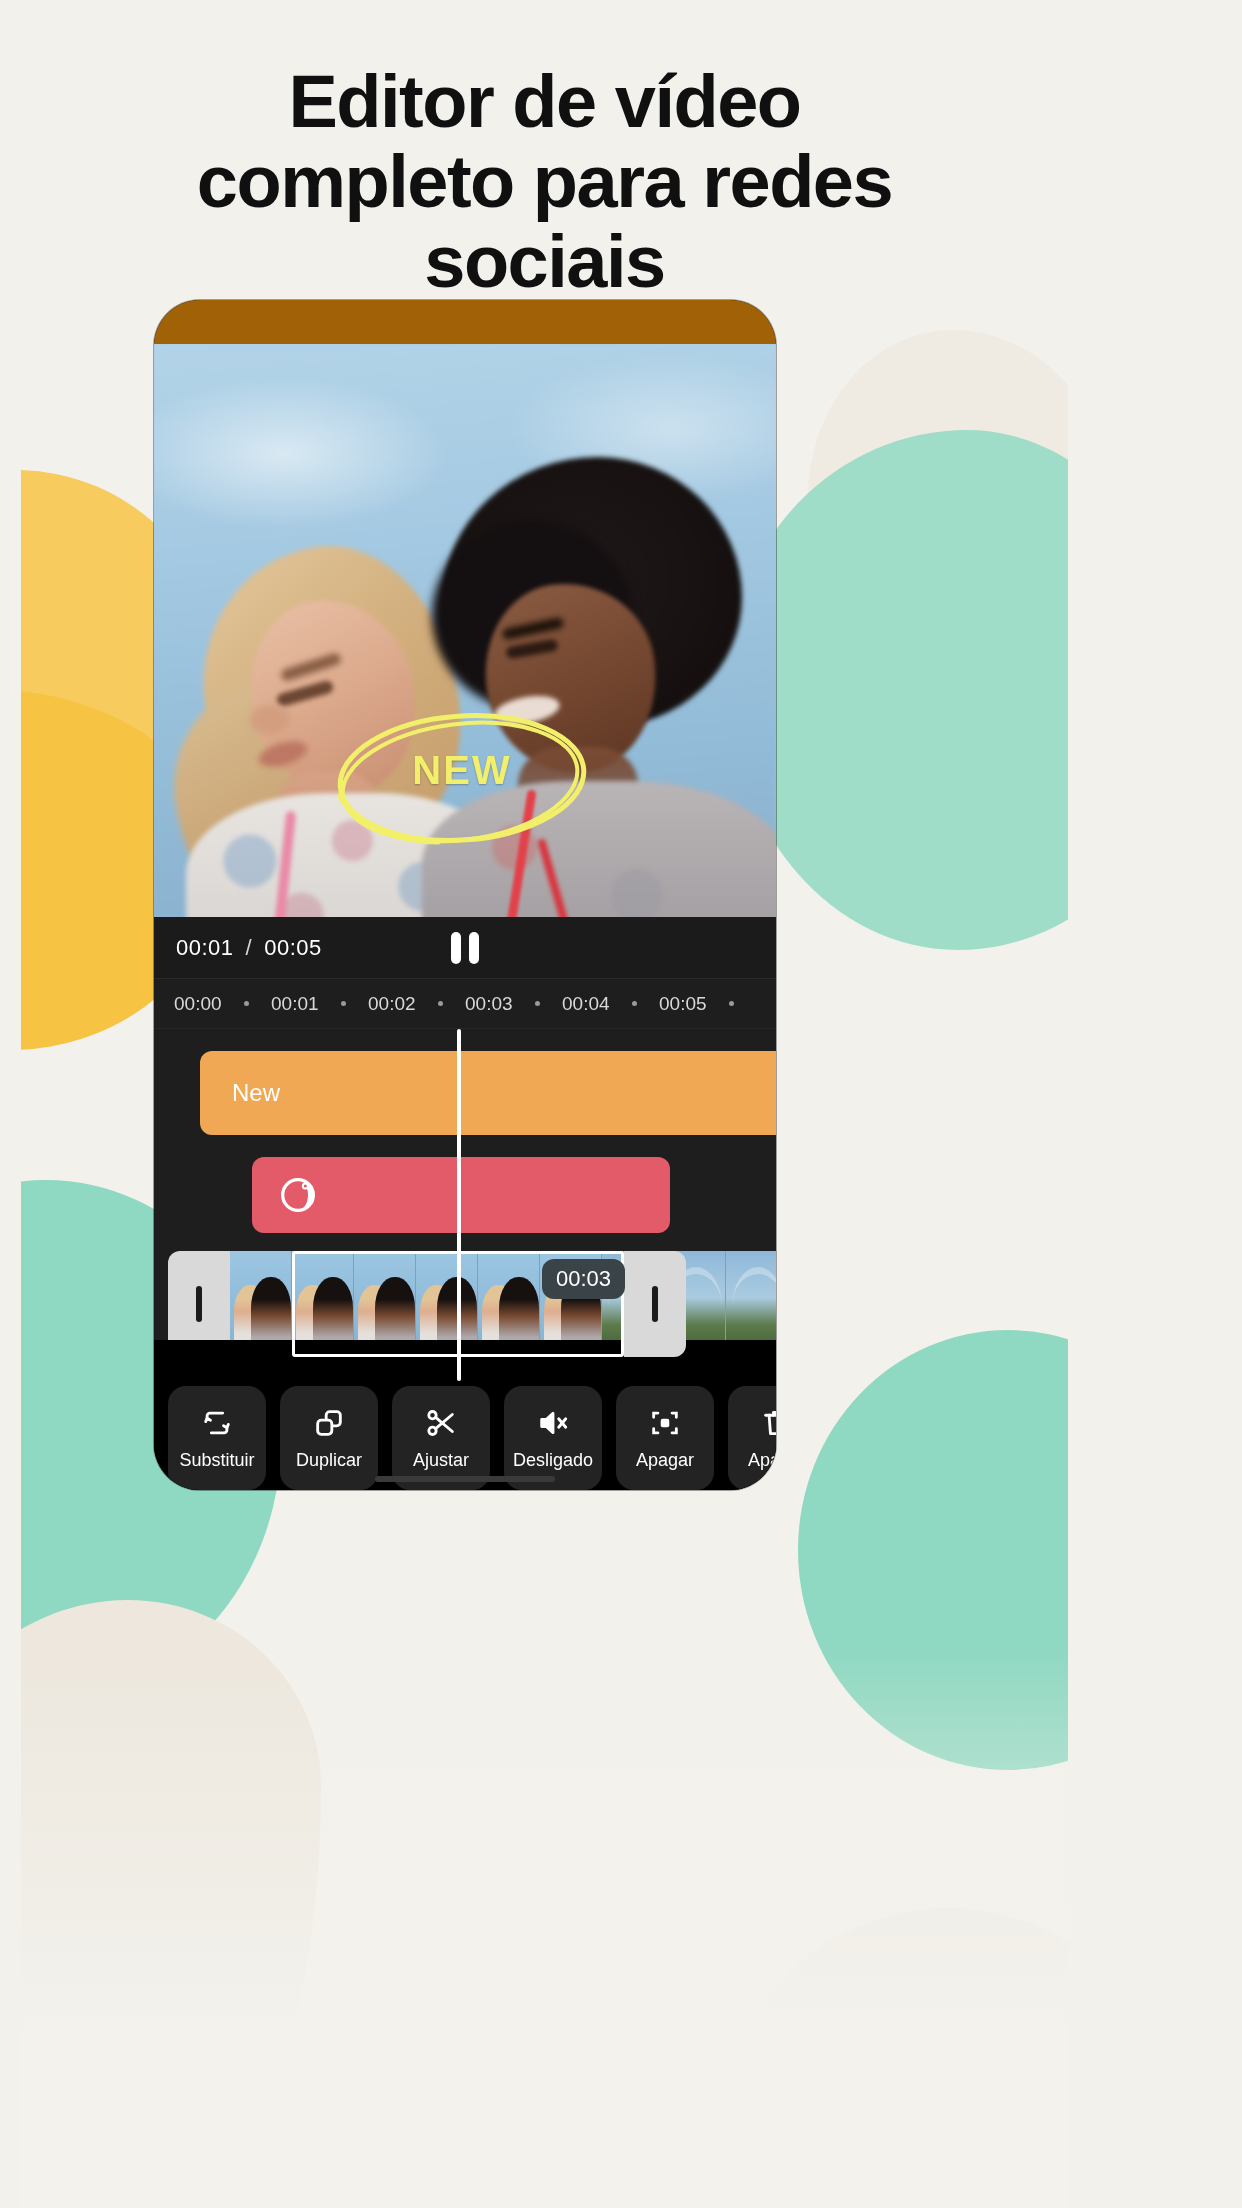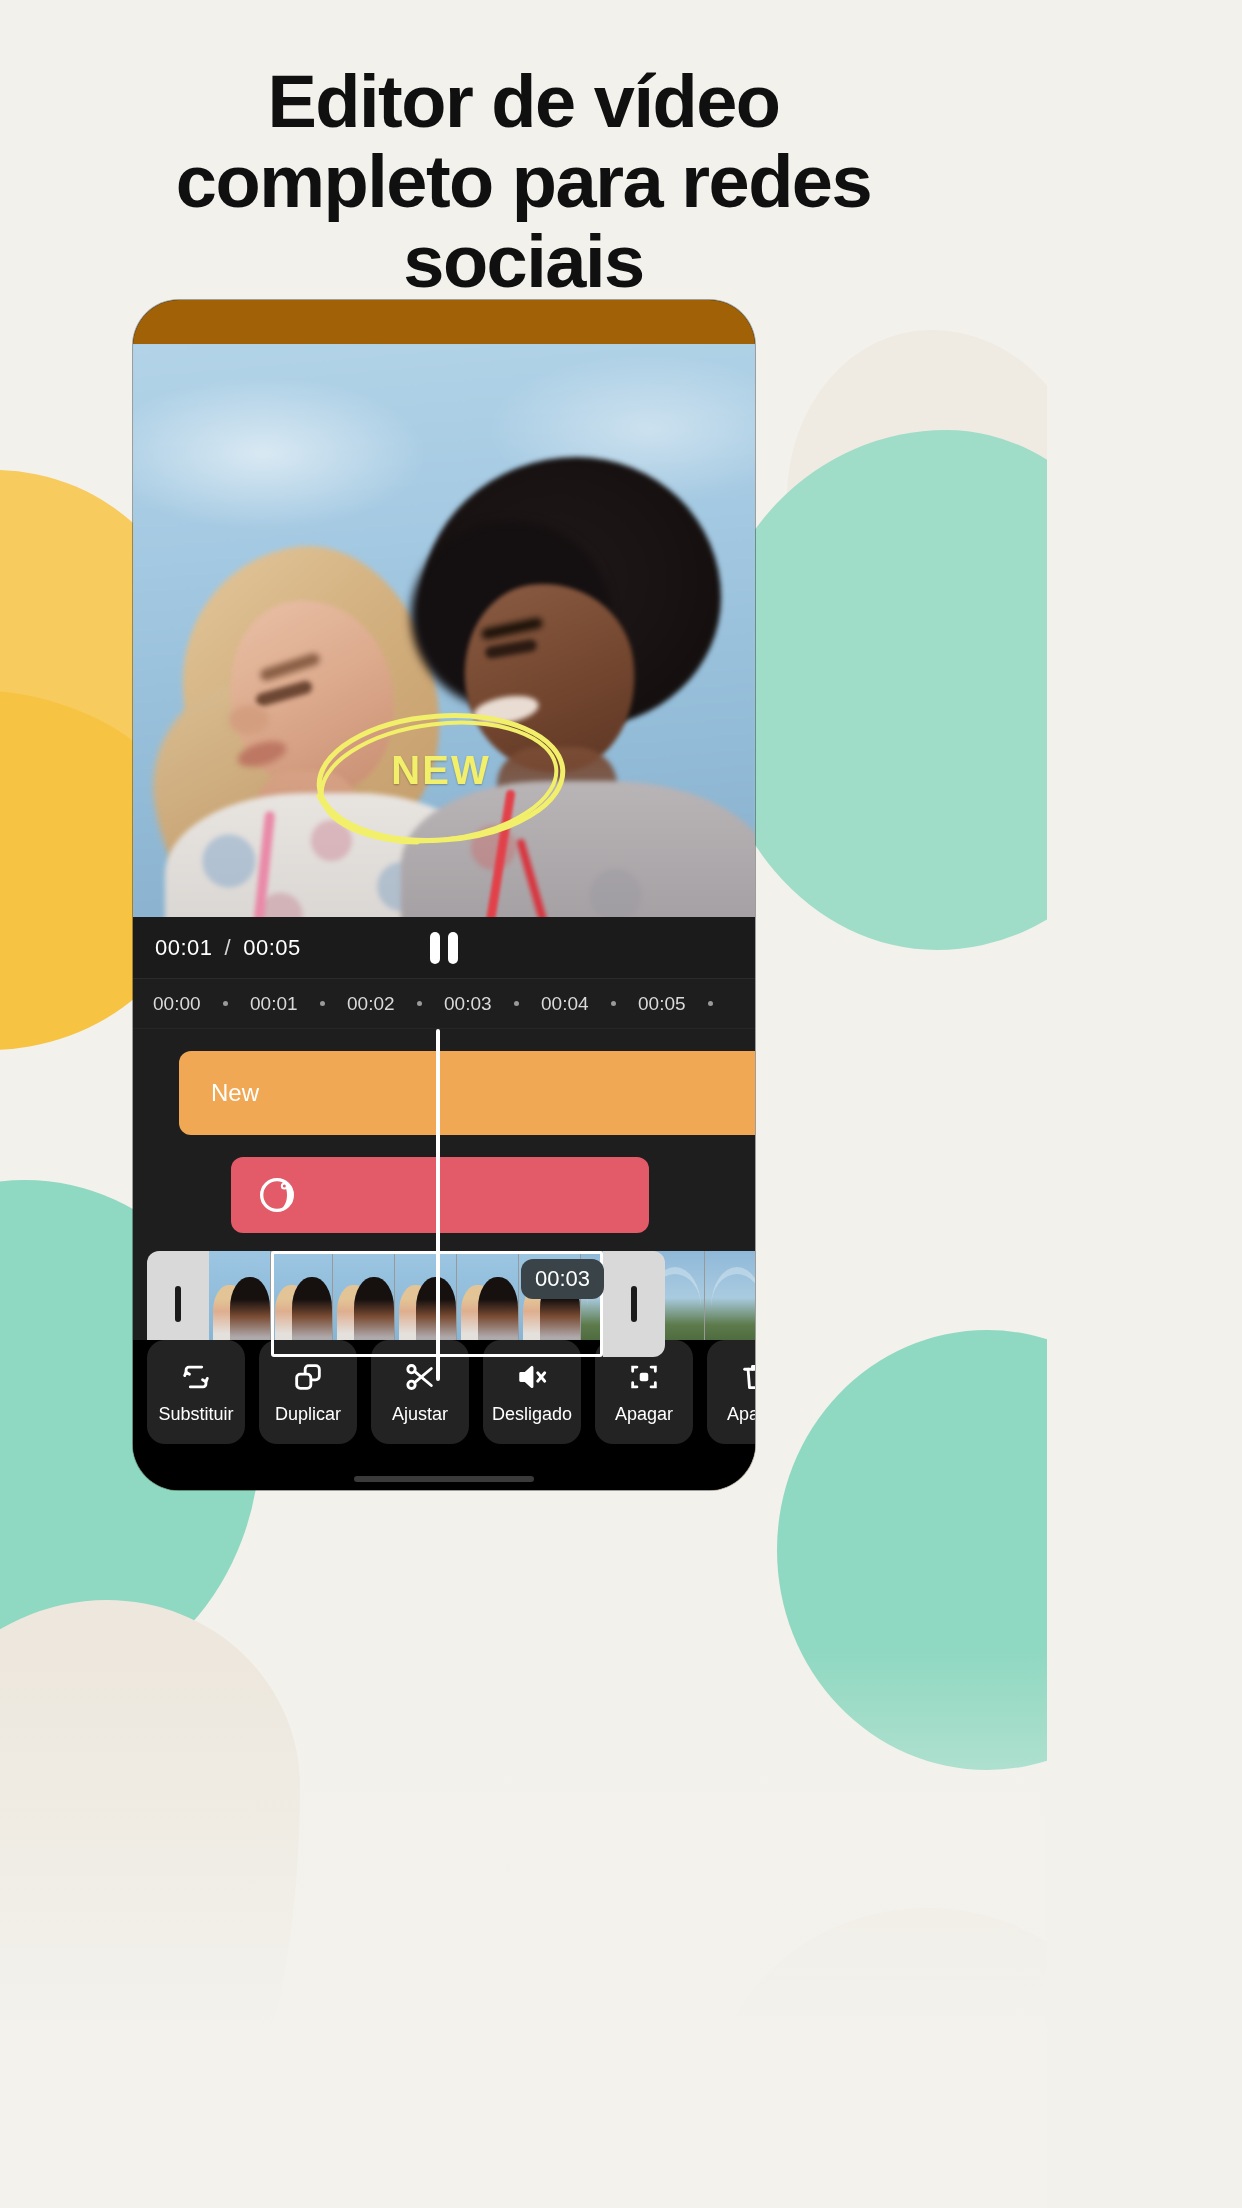--- a/index.html
+++ b/index.html
@@ -2,21 +2,21 @@
 <html><head>
 <meta charset="utf-8">
 <style>
   * { margin:0; padding:0; box-sizing:border-box; }
   html, body {
     width:1242px; height:2208px;
     overflow:hidden;
     font-family:"Liberation Sans", sans-serif;
     background:#F2F1EC;
   }
-  #root { position:relative; width:1047px; height:2208px; background:#F2F1EC; overflow:hidden; }
+  #root { position:relative; width:1047px; height:2208px; background:#F2F1EC; overflow:hidden;margin-left:21px; }
 
   
   .blob { position:absolute; border-radius:50%; }
   .blob-yellow {
     left:-215px; top:470px; width:420px; height:430px;
     background:#F8CB5F; border-radius:50% 50% 48% 52% / 55% 50% 50% 45%;
   }
   .blob-yellow2 {
     left:-260px; top:690px; width:460px; height:360px;
     background:#F7C343; border-radius:50% 50% 46% 54% / 60% 48% 52% 40%;
@@ -281,21 +281,21 @@
   }
   .playhead {
     position:absolute; left:303px; top:0; width:4px; bottom:0;
     background:#fff; z-index:6; border-radius:2px;
   }
 
   
   .toolbar {
     position:absolute; left:0; right:0; bottom:0; height:150px;
     background:#000;
-    display:flex; align-items:flex-start; gap:14px;
+    display:flex; align-items:flex-end; gap:14px;
     padding:0 14px;
     overflow:hidden;
   }
   .tool {
     flex:0 0 auto; width:98px; height:104px;
     background:#232323; border-radius:18px;
     display:flex; flex-direction:column; align-items:center; justify-content:center; gap:10px;
   }
   .tool .lbl { color:#fff; font-size:18px; white-space:nowrap; }
   .tool svg { display:block; }

